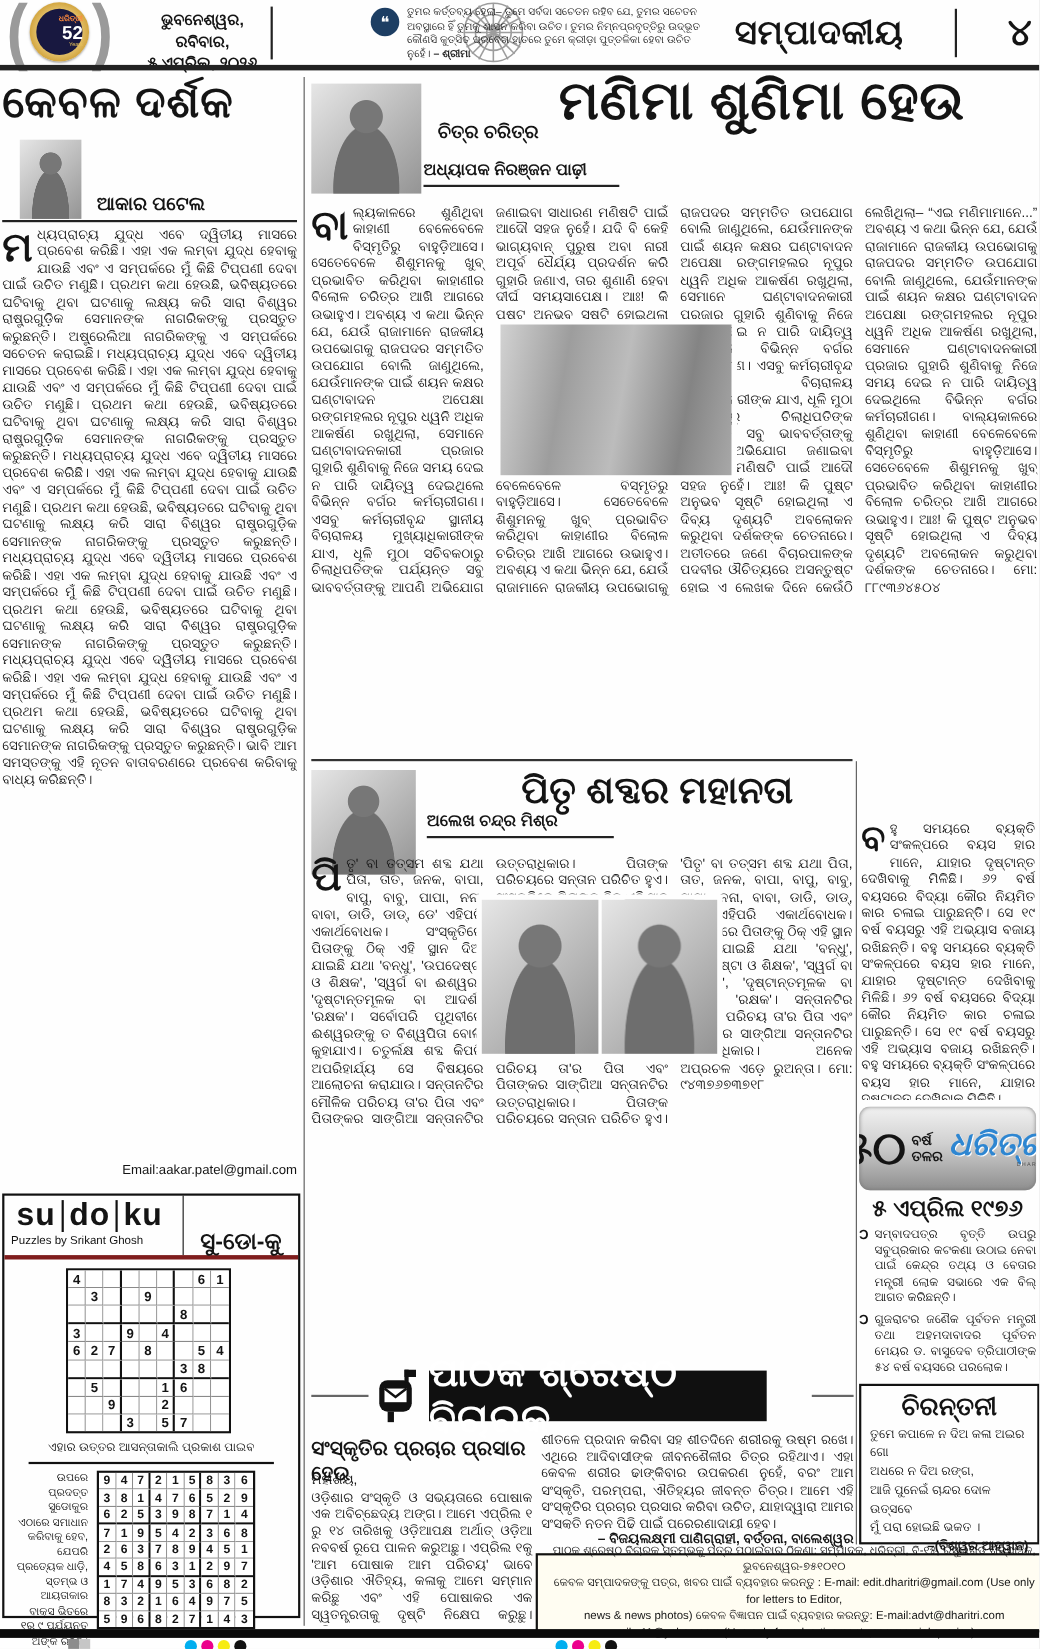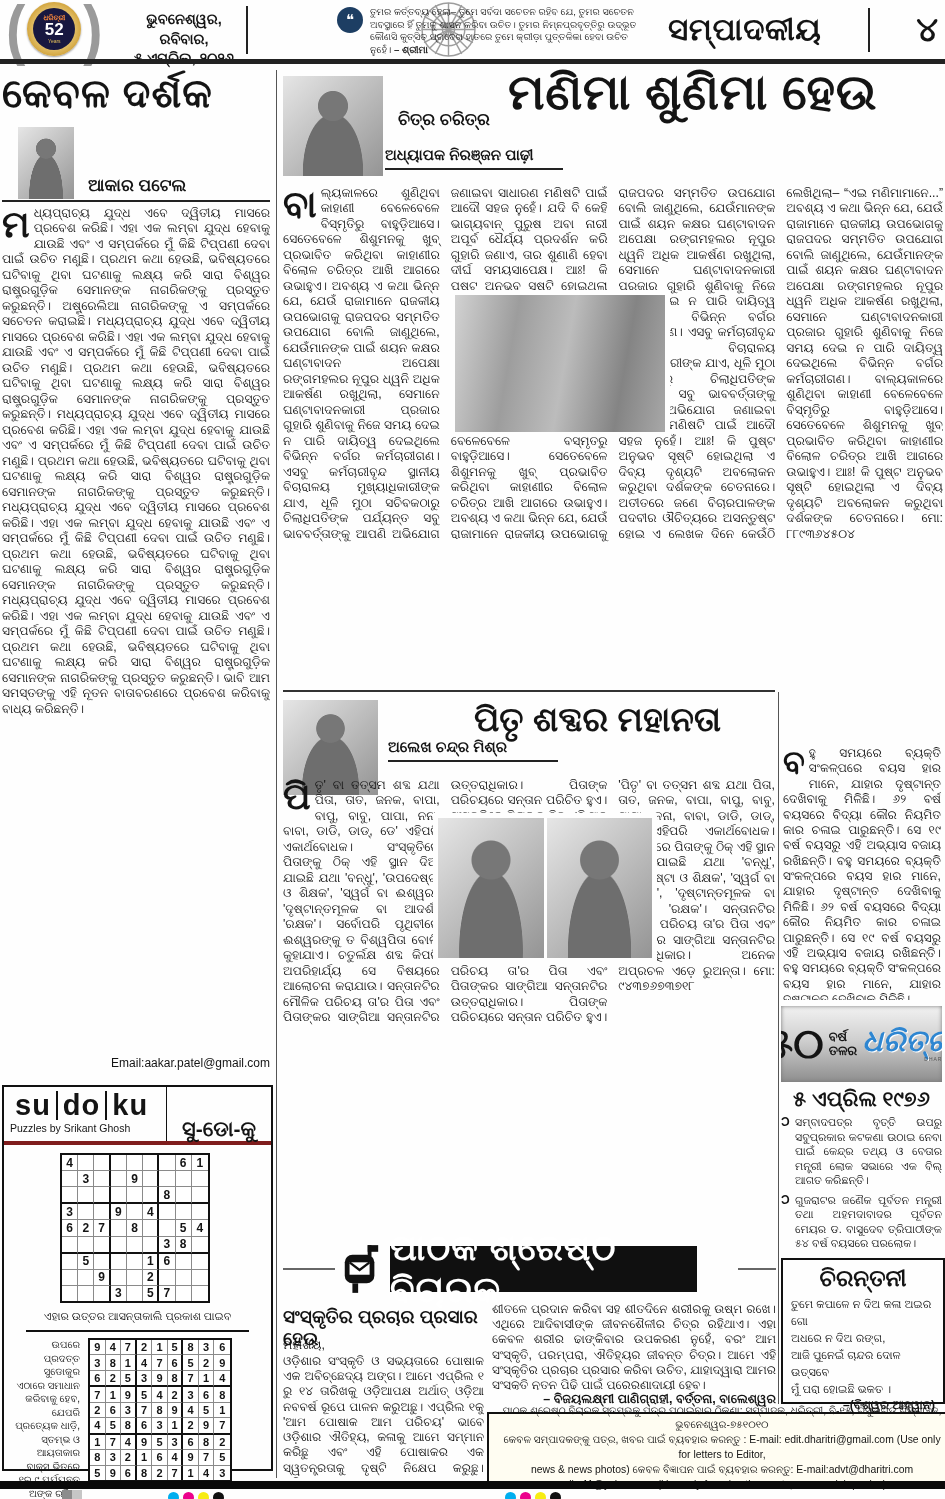--- a/index.html
+++ b/index.html
@@ -9,21 +9,21 @@
   .jtext{text-align:justify;overflow:hidden;line-height:1.26;}
   .bold{font-weight:bold;}
   .center{text-align:center;}
   .right{text-align:right;}
   .rule{background:#222;}
   
   .paren{font-size:58px;color:#9a9a9a;font-weight:bold;line-height:54px;transform:scaleY(1.15);}
   .emblem{width:54px;height:54px;border-radius:50%;background:radial-gradient(circle,#f6e2a0 30%,#cf9f35 75%,#9d762a 100%);
           display:flex;align-items:center;justify-content:center;box-shadow:0 1px 2px rgba(0,0,0,.4);}
   .emblem-in{width:42px;height:42px;border-radius:50%;background:#181840;display:flex;flex-direction:column;
-             align-items:center;justify-content:center;color:#fff;}
+             align-items:flex-end;justify-content:center;color:#fff;}
   .emblem-paper{font-size:7px;color:#ff8a3c;font-weight:bold;line-height:1;}
   .emblem-52{font-size:17px;font-weight:bold;line-height:1.05;}
   .emblem-years{font-size:5px;color:#e8c35a;line-height:1;}
   .dateline{font-size:14.5px;font-weight:bold;text-align:center;line-height:1.35;}
   .quote-badge{width:26px;height:26px;border-radius:50%;background:#1d3e63;color:#fff;display:flex;
                align-items:center;justify-content:center;font-size:15px;}
   .mast-quote{font-size:9.6px;line-height:1.32;color:#222;}
   .sec-title{font-size:31px;font-weight:bold;letter-spacing:.5px;}
   .sec-num{font-size:34px;font-weight:bold;}
   
@@ -50,21 +50,21 @@
   .sudo-odia{font-size:21px;font-weight:bold;}
   .sgrid{display:grid;border:2px solid #111;}
   .scell{border-right:1px solid #8a8a8a;border-bottom:1px solid #8a8a8a;display:flex;align-items:center;
          justify-content:center;font-weight:bold;background:#fff;}
   .scell:nth-child(9n){border-right:none;}
   .scell:nth-child(n+73){border-bottom:none;}
   .scell.br{border-right:2px solid #111;}
   .scell.bb{border-bottom:2px solid #111;}
   .sudo-note{font-size:10px;line-height:1.35;text-align:right;}
   
-  .fy-banner{background:linear-gradient(180deg,#f2f2f2,#cfcfcf 45%,#8e8e8e);border-radius:0;
+  .fy-banner{background:linear-gradient(180deg,#f2f2f2,#cfcfcf 45%,#8e8e8e);border-radius:10px;
              display:flex;align-items:center;justify-content:center;gap:5px;
              box-shadow:inset 0 0 4px #777;}
   .fy-50{font-size:42px;font-weight:bold;line-height:1;}
   .fy-mid{font-size:13px;font-weight:bold;width:34px;line-height:1.1;}
   .fy-dharitri{font-size:30px;font-weight:bold;color:#2e86d1;font-style:italic;line-height:1;
                font-family:"Liberation Serif","DejaVu Serif",serif;text-shadow:1px 1px 0 #fff;}
   .fy-dh-sub{font-size:5px;color:#555;text-align:right;letter-spacing:1px;}
   .fy-date{font-size:21px;font-weight:bold;text-align:center;margin-top:5px;}
   .fy-list{font-size:11px;line-height:1.32;margin-top:4px;}
   .fy-item{margin-bottom:5px;text-align:justify;padding-left:14px;position:relative;}

